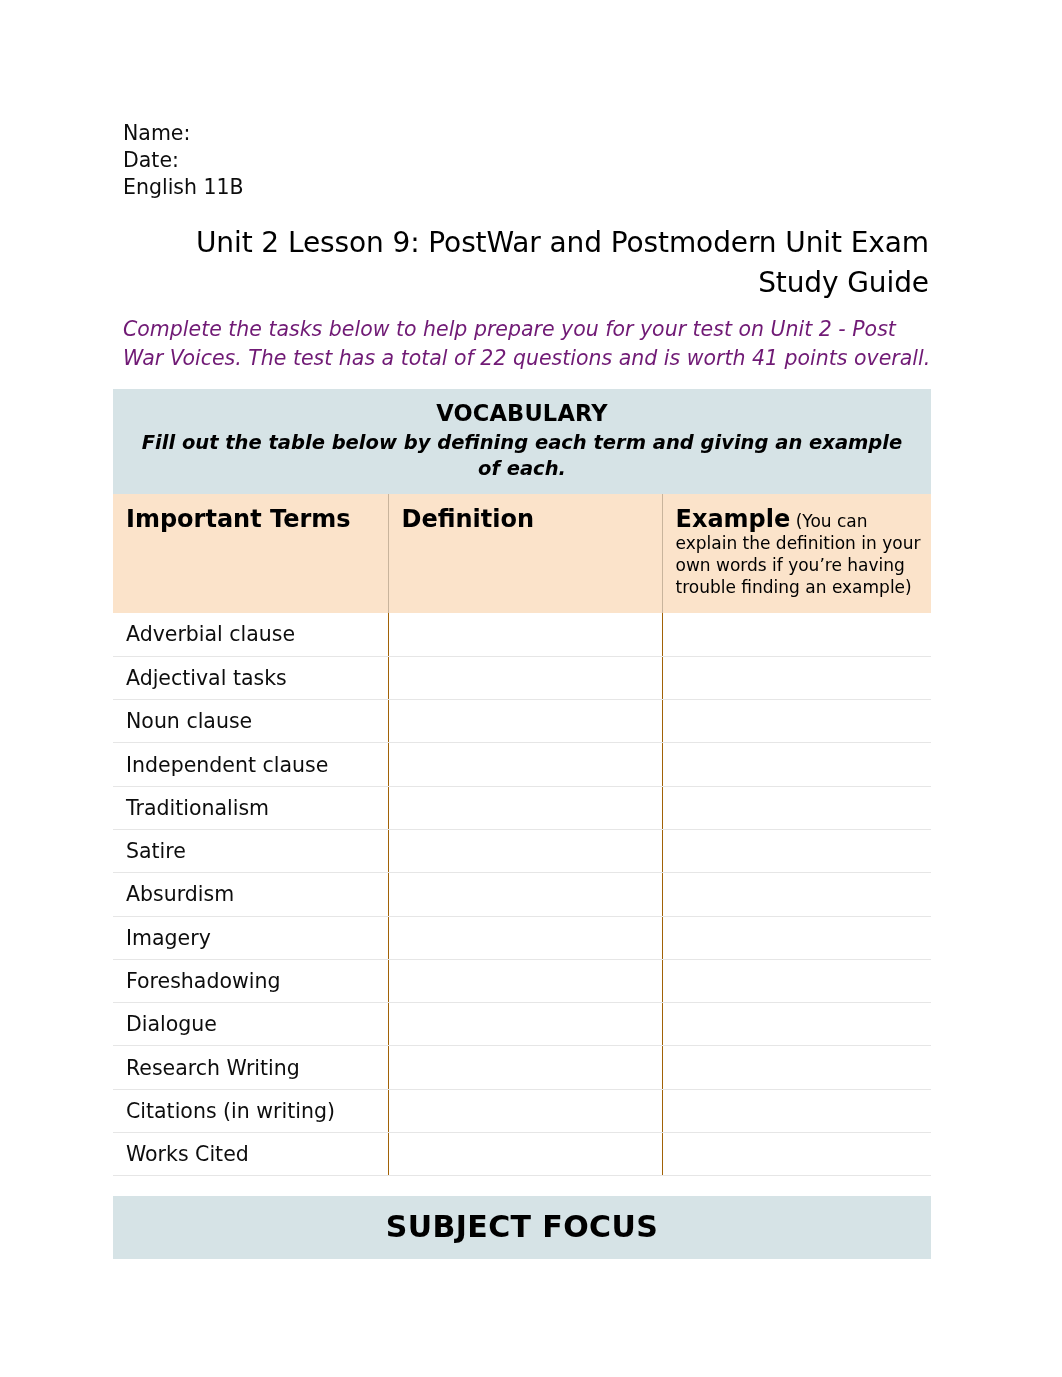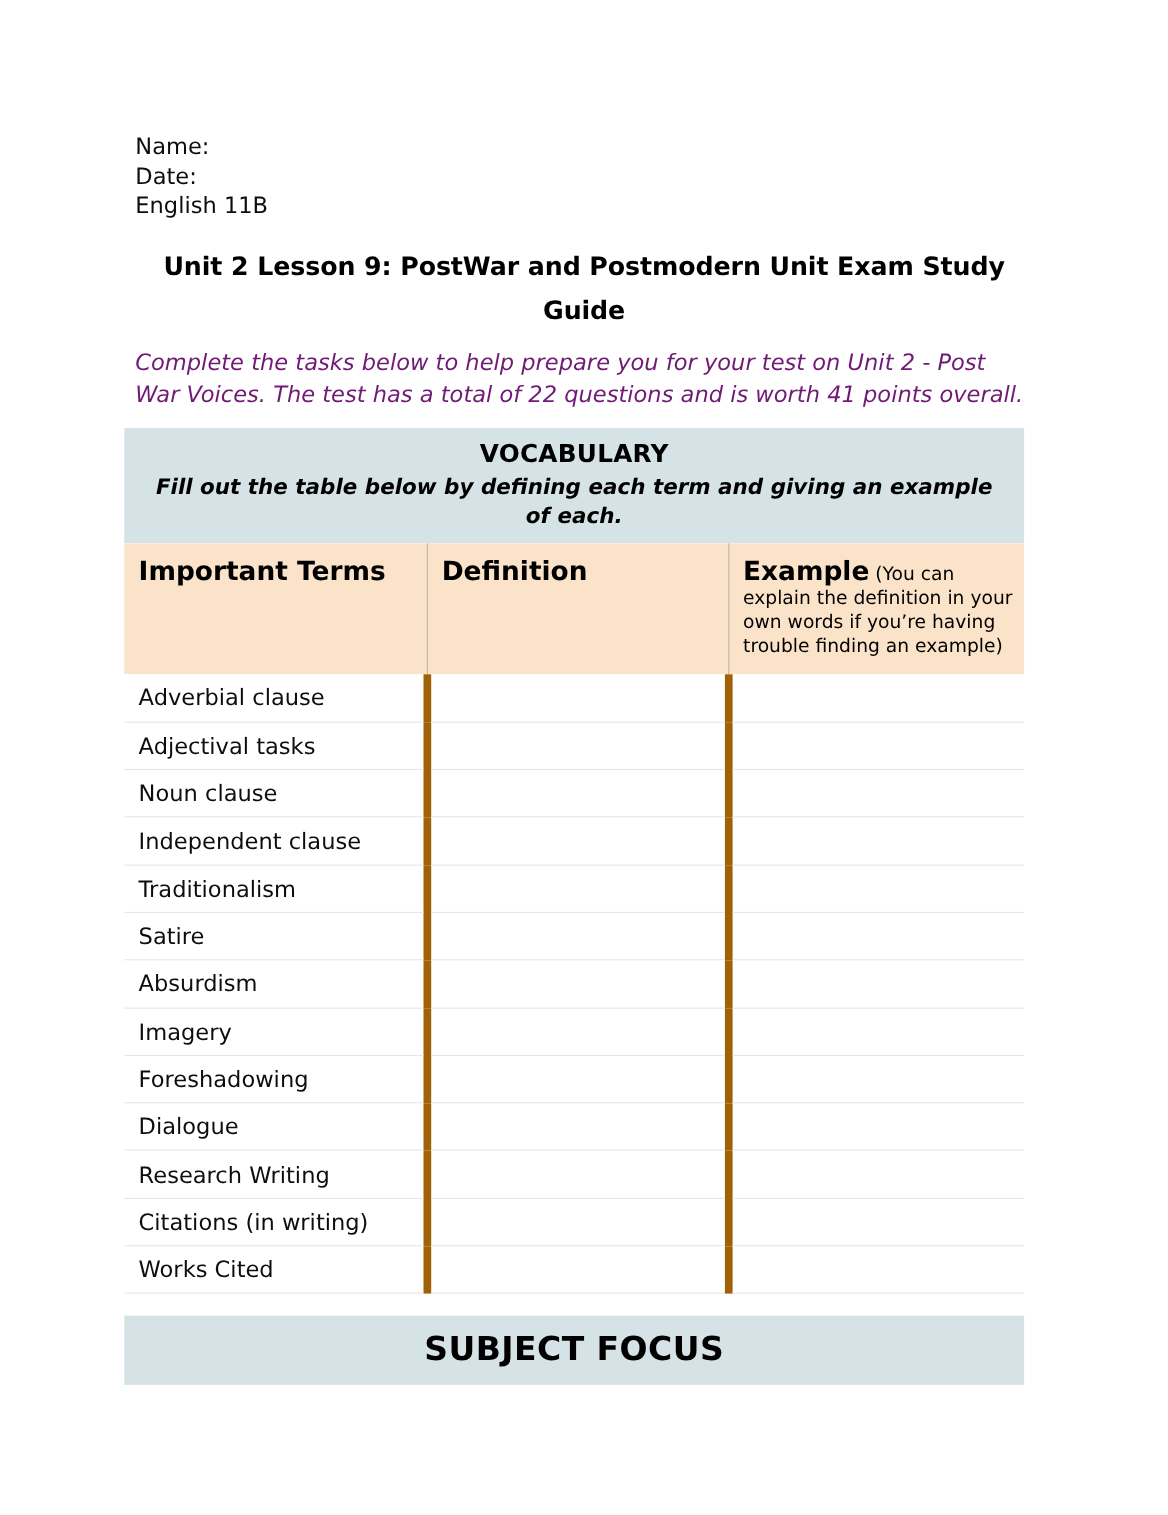--- a/index.html
+++ b/index.html
@@ -33,24 +33,24 @@
   .meta-line {
     font-size: 20.5px;
     line-height: 27px;
     color: #0d0d0d;
     white-space: pre;
   }
 
   
   .doc-title {
     margin-top: 22px;
-    font-size: 23px;
-    font-weight: bold;
+    font-size: 28px;
+    font-weight: normal;
     line-height: 40px;
-    text-align: center;
+    text-align: right;
     color: #000000;
     letter-spacing: -0.1px;
     padding: 0 10px;
   }
 
   
   .intro {
     margin-top: 12px;
     font-size: 20.5px;
     font-style: italic;
@@ -135,21 +135,21 @@
 
   .vocab-table td {
     height: 43.3px;
     box-sizing: border-box;
     padding: 0 10px 0 13px;
     vertical-align: middle;
     font-size: 20.5px;
     line-height: 26px;
     color: #0d0d0d;
     border-bottom: 1px solid #e6e6e6;
-    border-right: 7px solid #a16207;
+    border-right: 1px solid #a16207;
     background: #ffffff;
   }
   .vocab-table td:last-child { border-right: none; }
   .vocab-table tr:last-child td { border-bottom: 1px solid #e6e6e6; }
   .vocab-table td.cell-blank { color: transparent; }
 </style>
 </head>
 <body>
 
 <div class="page">

